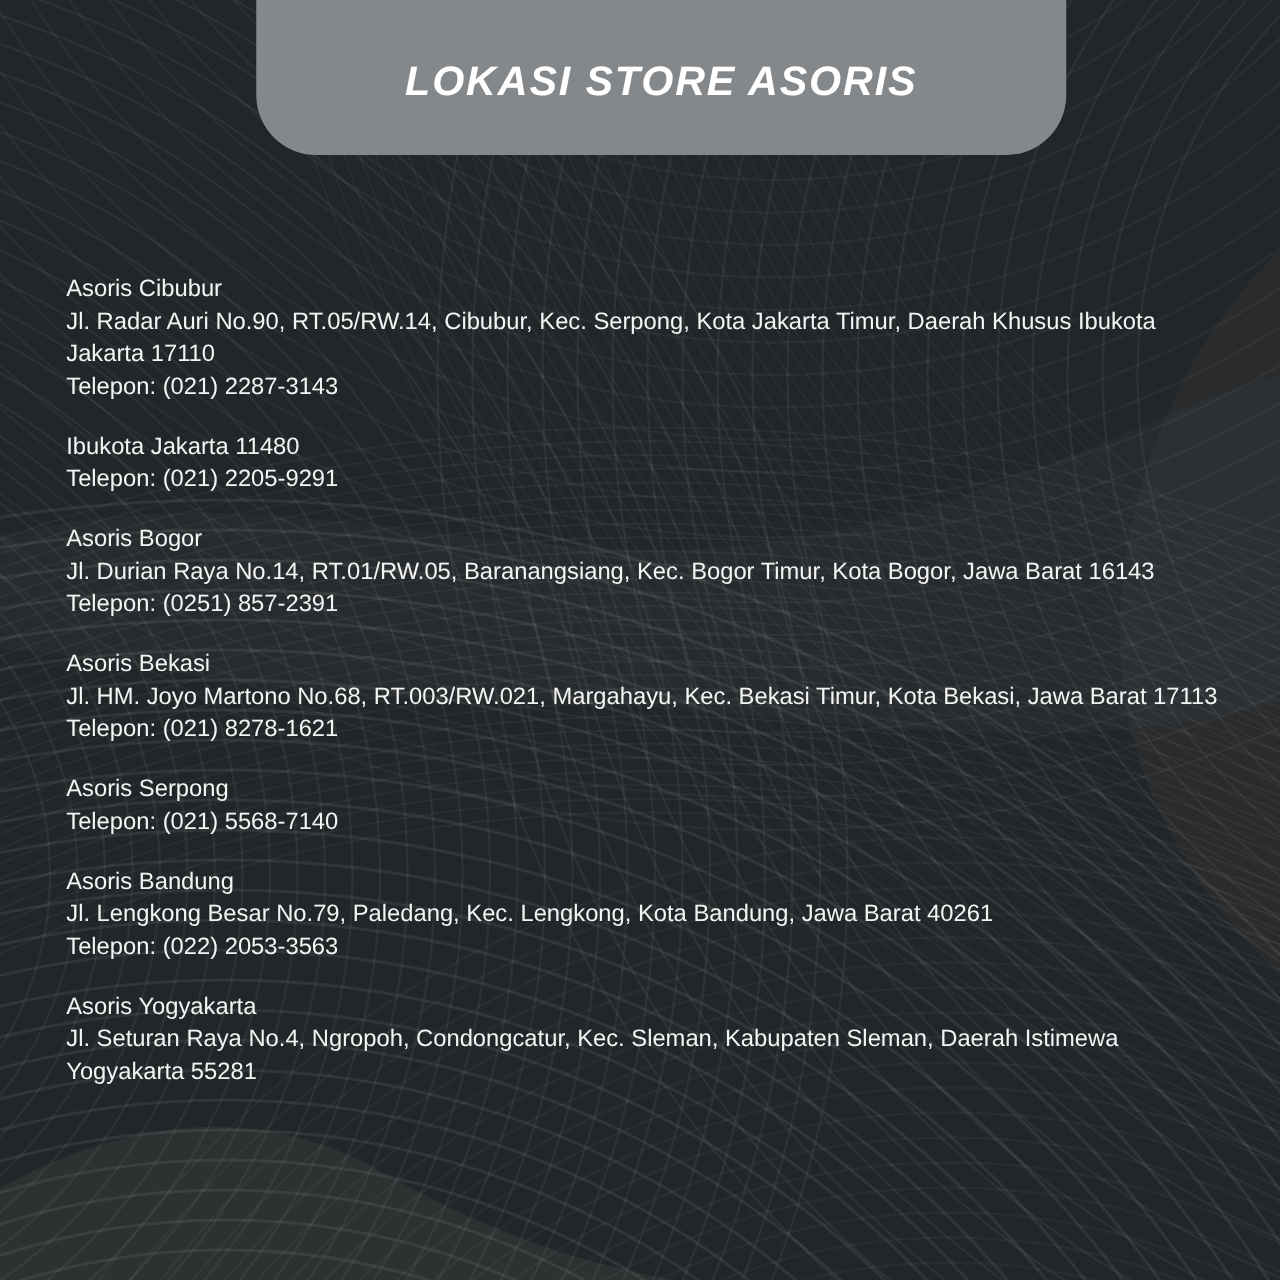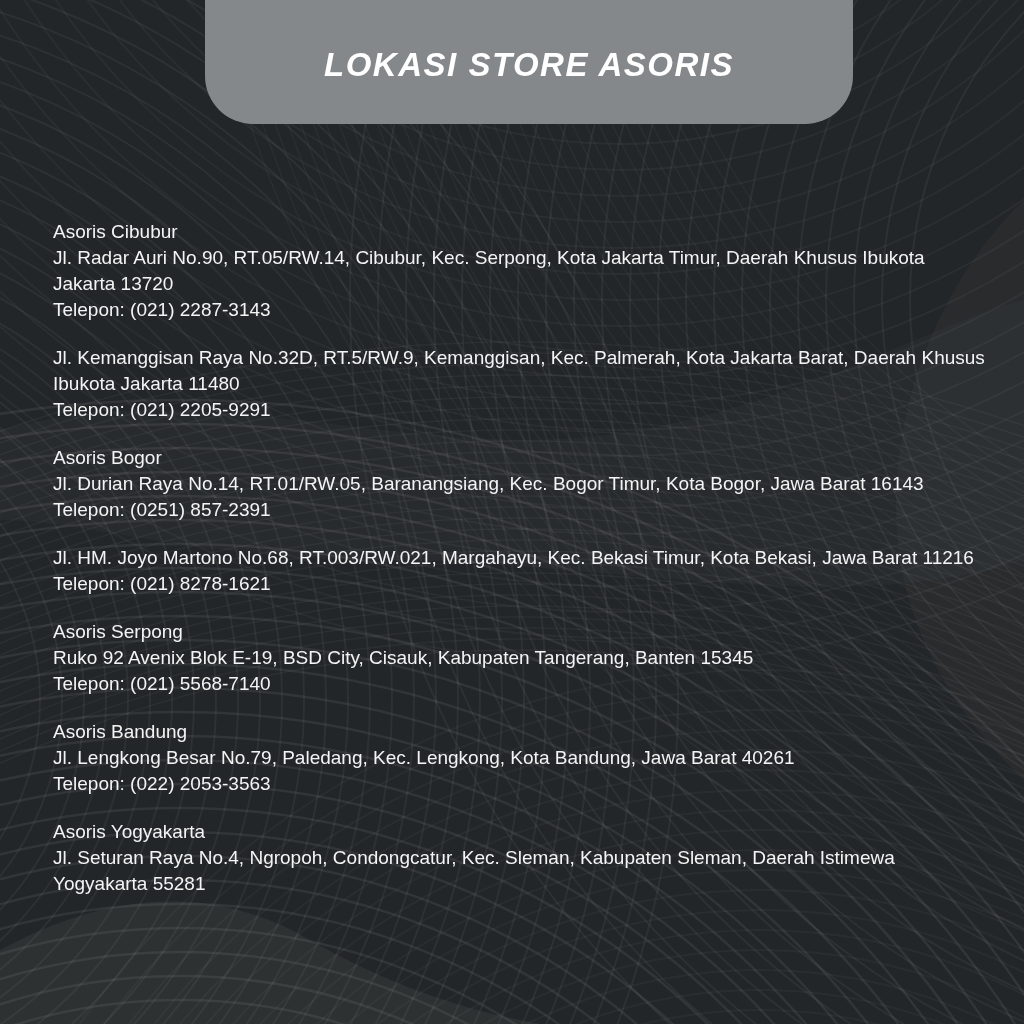--- a/index.html
+++ b/index.html
@@ -284,48 +284,47 @@
 
 <header class="header-banner">
   <h1 class="page-title">LOKASI STORE ASORIS</h1>
 </header>
 
 <main class="store-list">
   <section class="store-entry">
     <div>Asoris Cibubur</div>
 
     <div>Jl. Radar Auri No.90, RT.05/RW.14, Cibubur, Kec. Serpong, Kota Jakarta Timur, Daerah Khusus Ibukota</div>
-      <div>Jakarta 13720</div>
+      <div>Jakarta 17110</div>
       <div>Telepon: (021) 2287-3143</div>
   </section>
 
   <section class="store-entry">
 
-    <div>Jl. Kemanggisan Raya No.32D, RT.5/RW.9, Kemanggisan, Kec. Palmerah, Kota Jakarta Barat, Daerah Khusus</div>
       <div>Ibukota Jakarta 11480</div>
       <div>Telepon: (021) 2205-9291</div>
   </section>
 
   <section class="store-entry">
     <div>Asoris Bogor</div>
 
     <div>Jl. Durian Raya No.14, RT.01/RW.05, Baranangsiang, Kec. Bogor Timur, Kota Bogor, Jawa Barat 16143</div>
       <div>Telepon: (0251) 857-2391</div>
   </section>
 
   <section class="store-entry">
-
-    <div>Jl. HM. Joyo Martono No.68, RT.003/RW.021, Margahayu, Kec. Bekasi Timur, Kota Bekasi, Jawa Barat 11216</div>
+    <div>Asoris Bekasi</div>
+
+    <div>Jl. HM. Joyo Martono No.68, RT.003/RW.021, Margahayu, Kec. Bekasi Timur, Kota Bekasi, Jawa Barat 17113</div>
       <div>Telepon: (021) 8278-1621</div>
   </section>
 
   <section class="store-entry">
     <div>Asoris Serpong</div>
 
-    <div>Ruko 92 Avenix Blok E-19, BSD City, Cisauk, Kabupaten Tangerang, Banten 15345</div>
       <div>Telepon: (021) 5568-7140</div>
   </section>
 
   <section class="store-entry">
     <div>Asoris Bandung</div>
 
     <div>Jl. Lengkong Besar No.79, Paledang, Kec. Lengkong, Kota Bandung, Jawa Barat 40261</div>
       <div>Telepon: (022) 2053-3563</div>
   </section>
 

